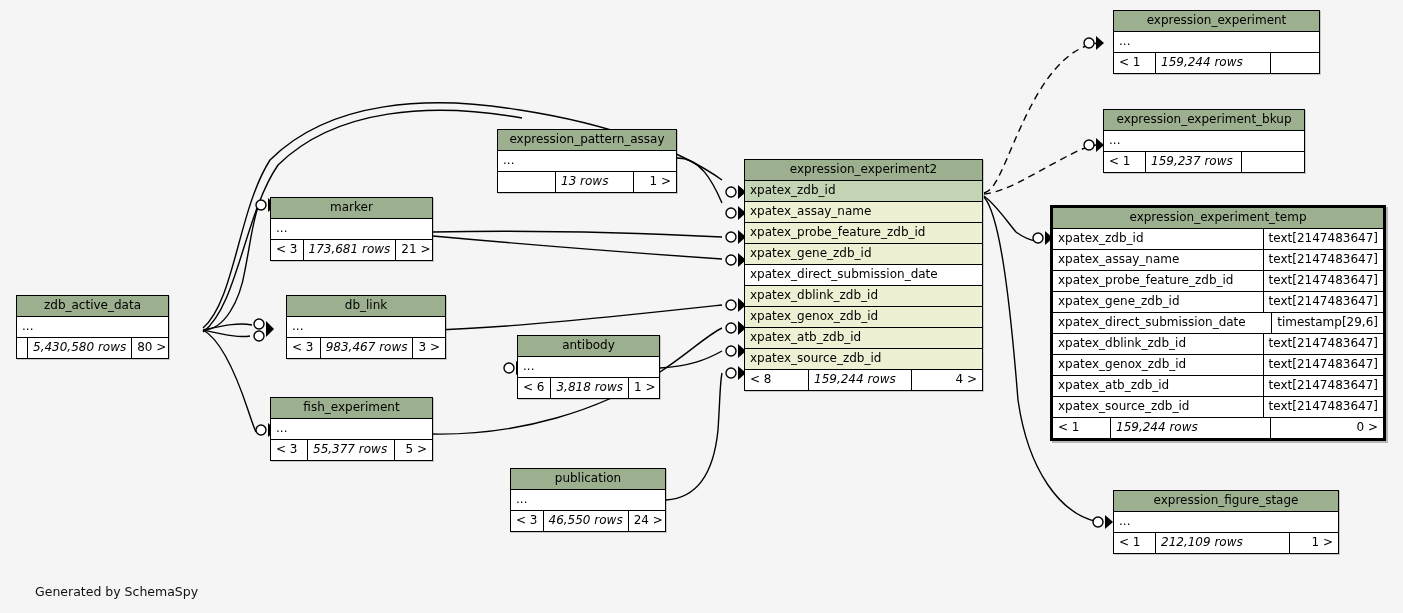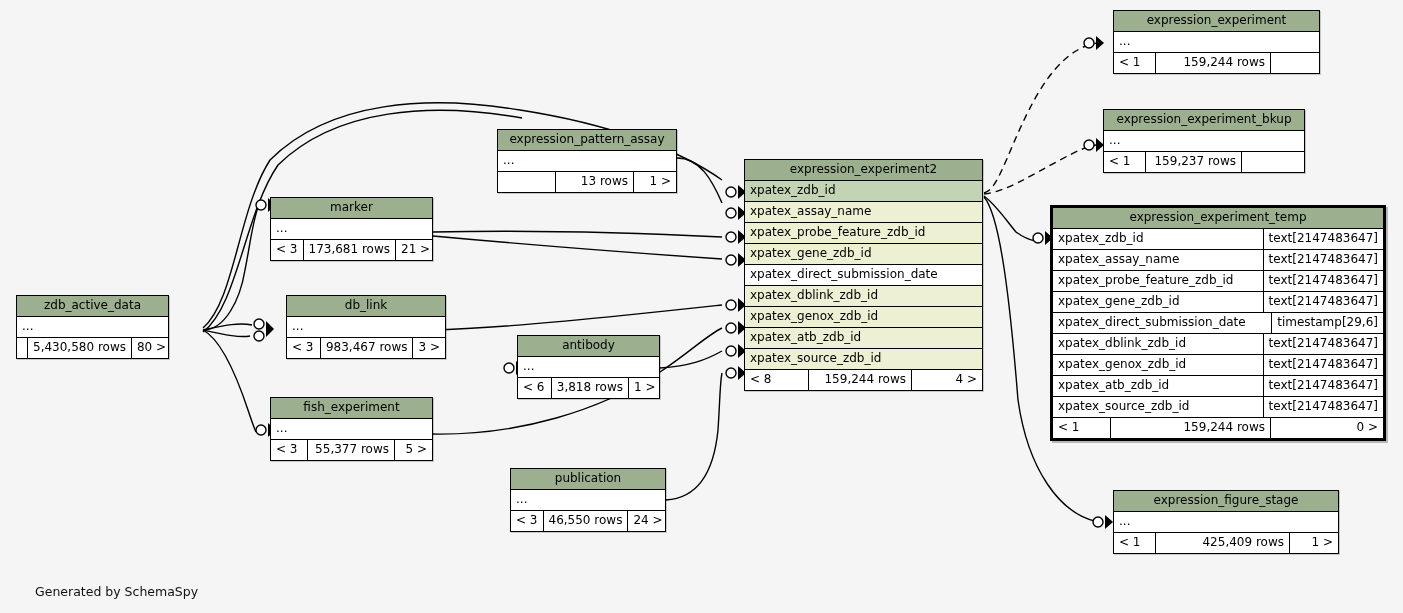--- a/index.html
+++ b/index.html
@@ -82,21 +82,21 @@
     border-top: 1px solid #000;
     line-height: 15px;
     background: #ffffff;
   }
   .foot-cell {
     padding: 2px 5px 3px 5px;
     white-space: nowrap;
     box-sizing: border-box;
   }
   .foot-left   { text-align: left;   border-right: 1px solid #000; }
-  .foot-center { text-align: right; border-right: 1px solid #000; flex: 1 1 auto; }
+  .foot-center { text-align: left; border-right: 1px solid #000; flex: 1 1 auto; font-style: italic; }
   .foot-right  { text-align: right; }
   .credit {
     position: absolute;
     left: 18px;
     top: 584px;
     font-size: 12.5px;
     color: #111;
     z-index: 3;
     white-space: nowrap;
     margin-left: 17px;
@@ -403,20 +403,20 @@
 
   <div class="table-node" style="left:1113px; top:490px; width:226px;">
     <div class="tbl-title">expression_figure_stage</div>
     <div class="tbl-rows">
       <div class="tbl-row ellipsis">
         <span class="cell-name">...</span>
       </div>
     </div>
     <div class="tbl-footer">
       <span class="foot-cell foot-left" style="width:42px;">&lt; 1</span>
-      <span class="foot-cell foot-center">425,409 rows</span>
+      <span class="foot-cell foot-center">212,109 rows</span>
       <span class="foot-cell foot-right" style="width:48px;">1 &gt;</span>
     </div>
   </div>
 
   <div class="credit">Generated by SchemaSpy</div>
 
 </div>
 
 </body></html>

